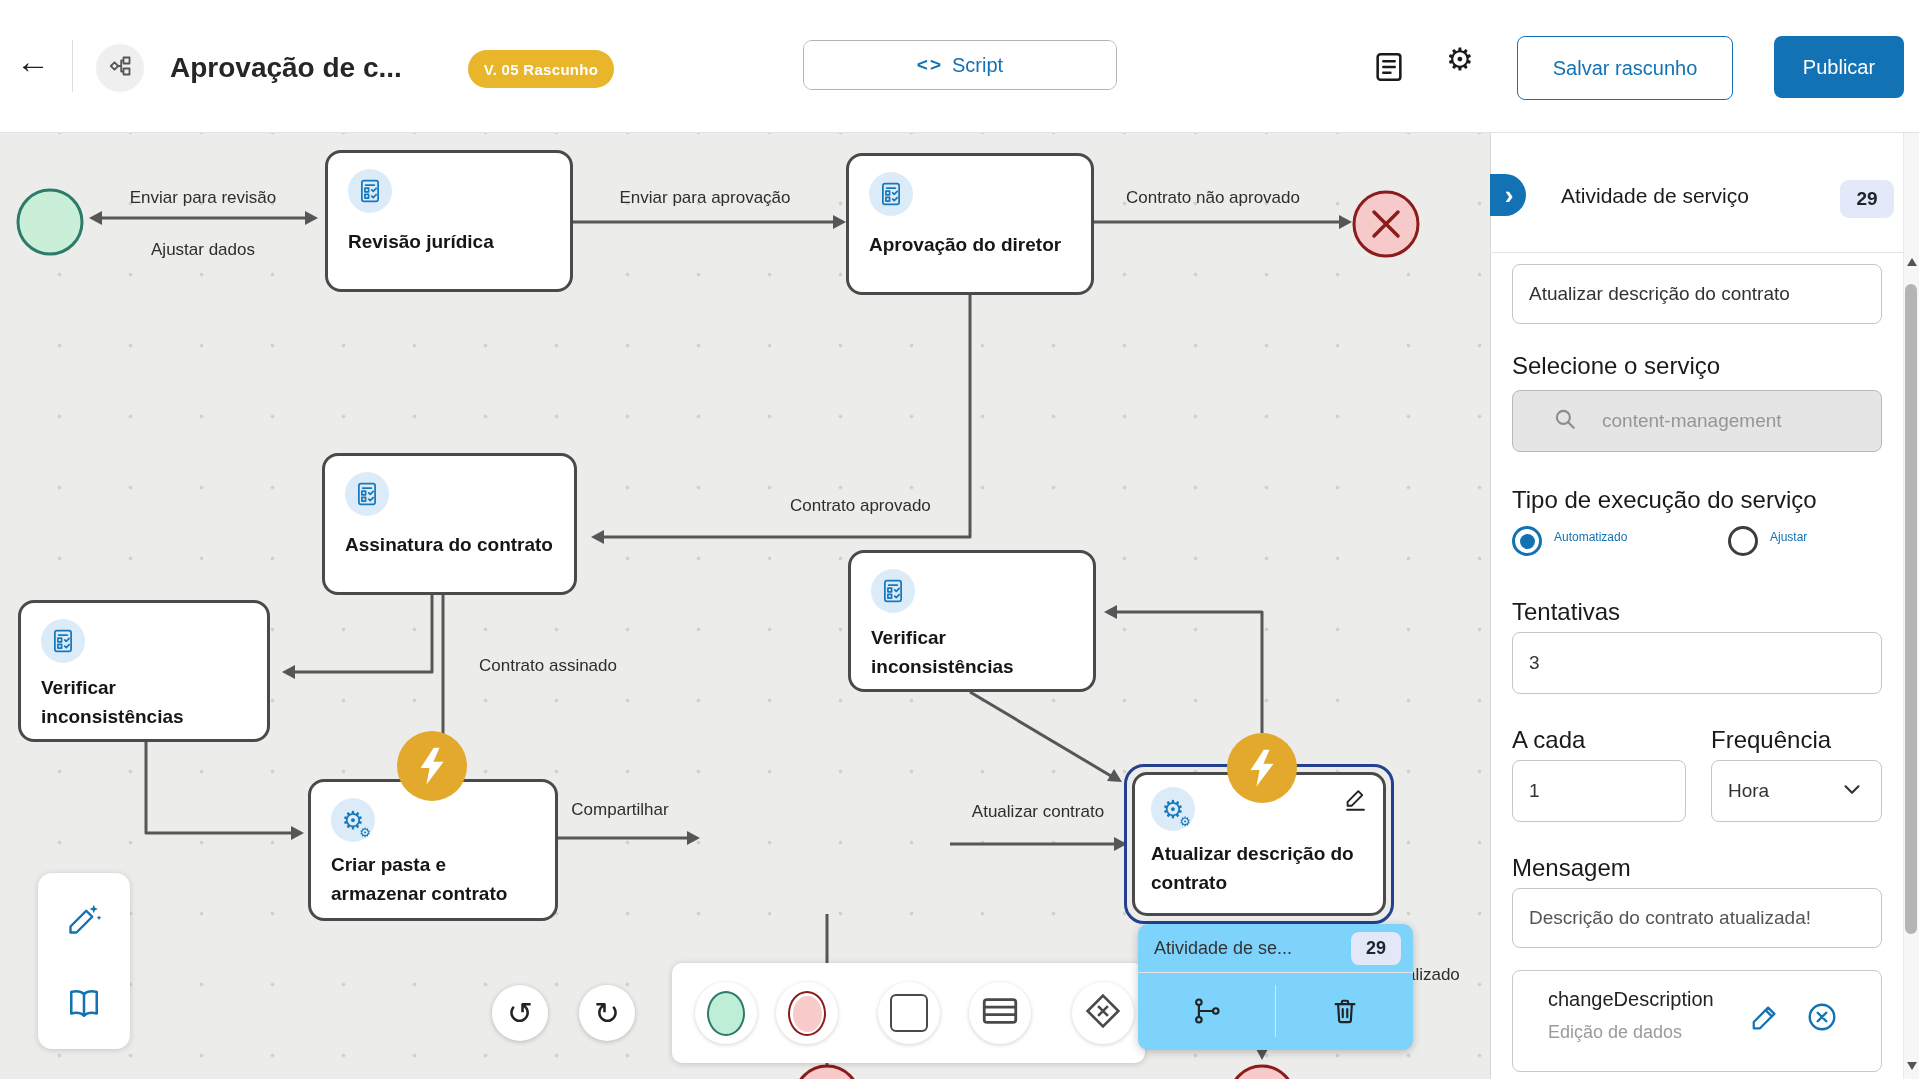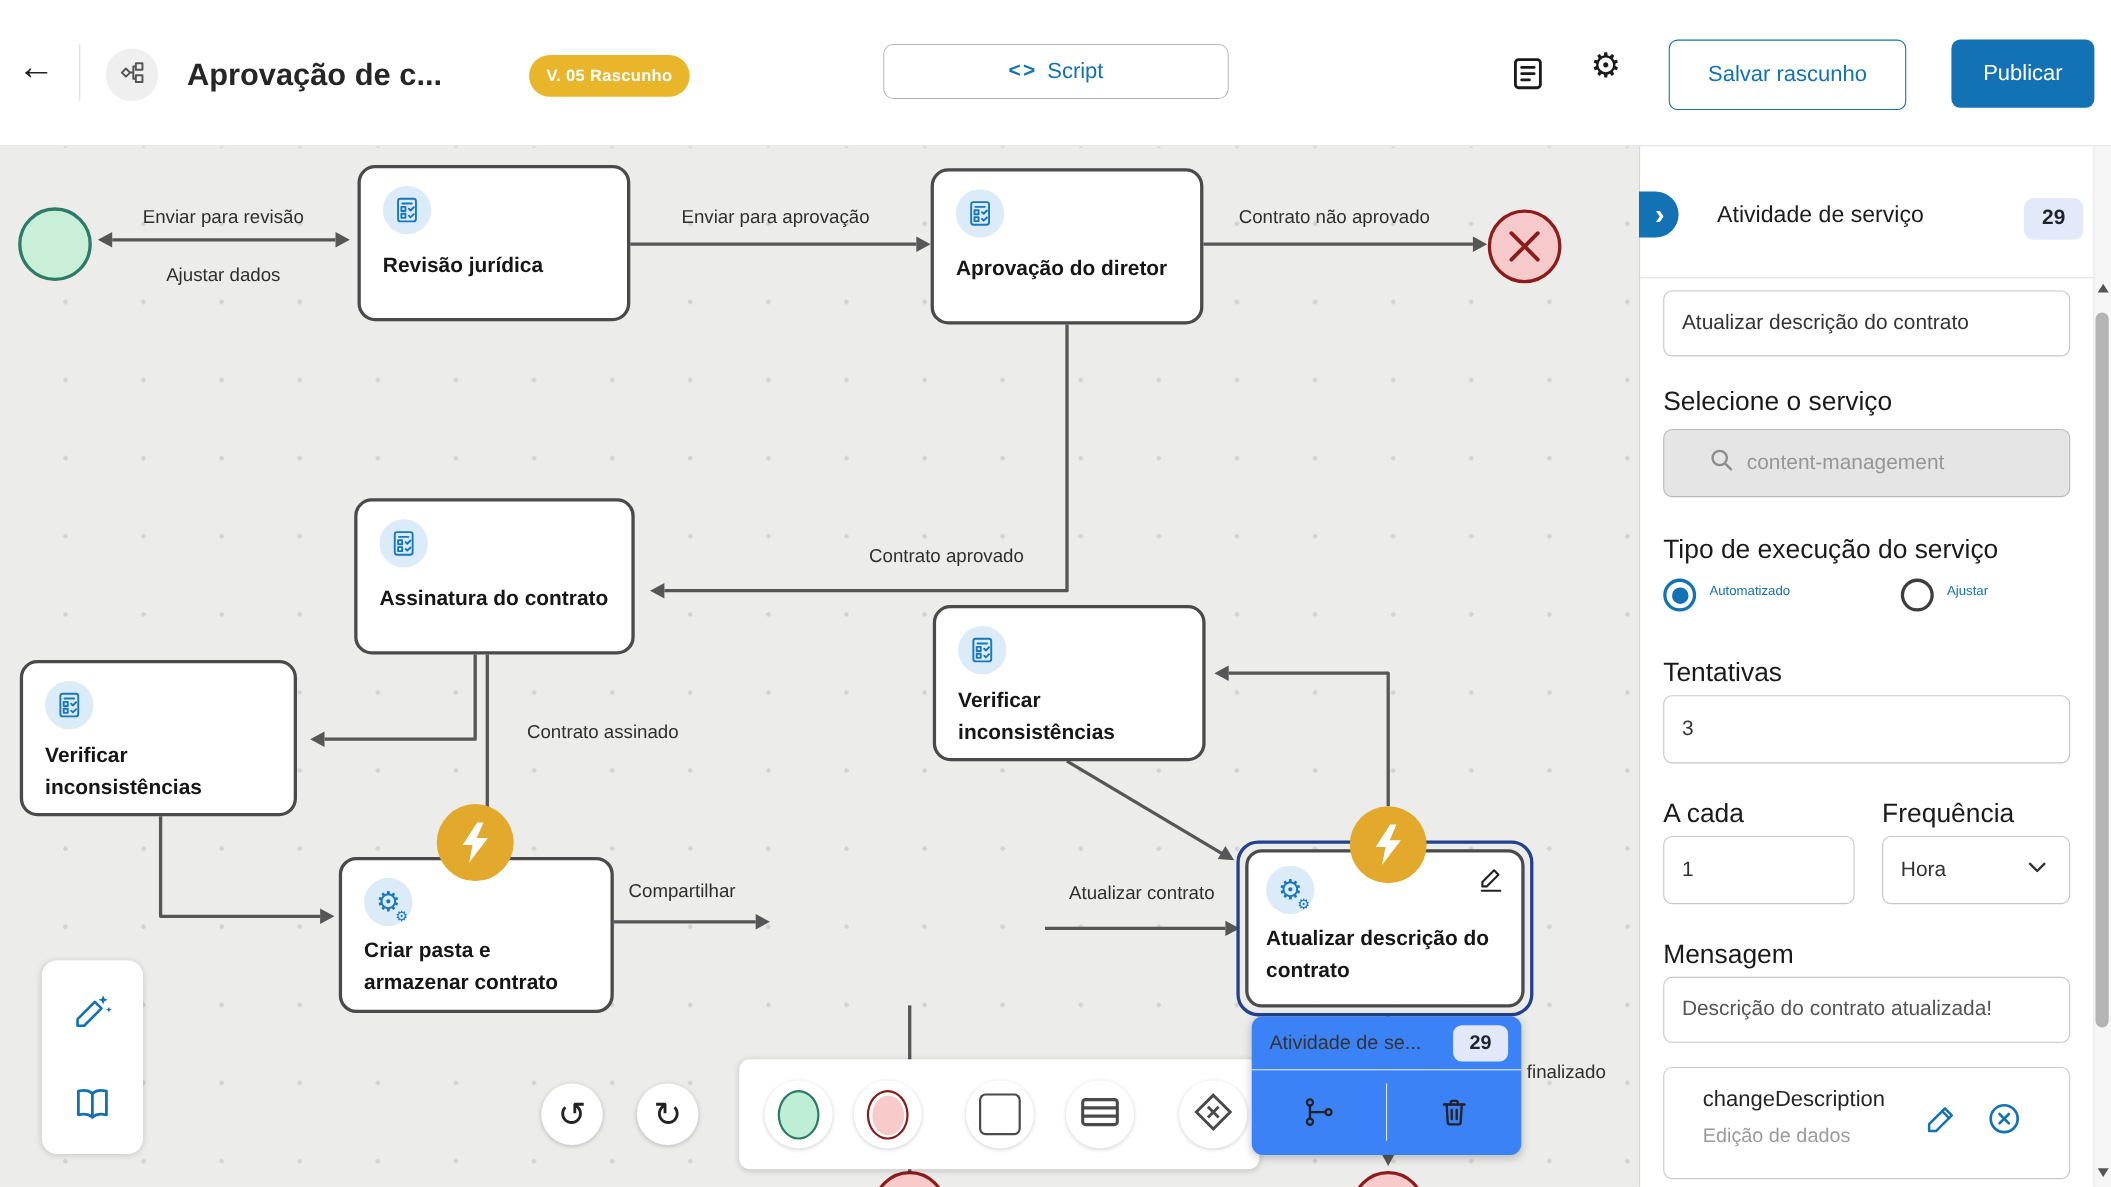--- a/index.html
+++ b/index.html
@@ -6,21 +6,21 @@
   .stage{position:relative;width:1919px;height:1079px;overflow:hidden;
          font-family:"Liberation Sans",sans-serif;color:#222;}
   .abs{position:absolute;}
   
   .header-bg{left:0;top:0;width:1919px;height:132px;background:#fff;border-bottom:1px solid #e3e3e3;z-index:10;}
   .hitem{z-index:11;}
   .back-btn{left:16px;top:44px;font-size:34px;color:#222;cursor:pointer;line-height:1;}
   .hdivider{left:72px;top:40px;width:1px;height:52px;background:#ddd;}
   .avatar{left:96px;top:44px;width:48px;height:48px;border-radius:50%;background:#efefef;display:flex;align-items:center;justify-content:center;color:#555;}
   .page-title{left:170px;top:52px;font-size:28px;font-weight:bold;color:#262626;}
-  .vbadge{left:481px;top:50px;width:146px;height:38px;border-radius:19px;background:#e9b52a;color:#fff;
+  .vbadge{left:468px;top:50px;width:146px;height:38px;border-radius:19px;background:#e9b52a;color:#fff;
           font-size:15px;font-weight:bold;display:flex;align-items:center;justify-content:center;letter-spacing:.3px;}
   .tabgroup{left:803px;top:40px;width:312px;height:48px;border:1px solid #b3b3b3;border-radius:9px;background:#fff;display:flex;overflow:hidden;}
   .tab{display:flex;align-items:center;justify-content:center;gap:9px;font-size:20px;cursor:pointer;}
   .tab-active{width:174px;background:#1272b4;color:#fff;border-radius:8px;}
   .tab-inactive{flex:1;color:#1272b4;background:#fff;}
   .script-glyph{font-weight:bold;letter-spacing:2px;font-size:19px;}
   .icon-btn{cursor:pointer;}
   .doc-btn{left:1372px;top:50px;}
   .gear-btn{left:1446px;top:44px;font-size:31px;color:#1a1a1a;line-height:1;}
   .btn{display:flex;align-items:center;justify-content:center;font-size:20px;border-radius:8px;cursor:pointer;}
@@ -45,21 +45,21 @@
   
   .round-btn{z-index:4;width:56px;height:56px;border-radius:50%;background:#fff;box-shadow:0 1px 5px rgba(0,0,0,.22);
              display:flex;align-items:center;justify-content:center;font-size:31px;color:#222;cursor:pointer;line-height:1;}
   .toolbar{left:672px;top:963px;width:473px;height:100px;background:#fff;border-radius:10px;box-shadow:0 1px 6px rgba(0,0,0,.18);z-index:4;}
   .titem{z-index:4;width:62px;height:62px;border-radius:50%;background:#fff;box-shadow:0 1px 4px rgba(0,0,0,.18);
          display:flex;align-items:center;justify-content:center;cursor:pointer;}
   .oval-green{width:38px;height:45px;border-radius:50%;background:#bfeed6;border:2.5px solid #2c7a68;box-sizing:border-box;}
   .oval-red{width:38px;height:45px;border-radius:50%;border:2px solid #8c1b1b;box-sizing:border-box;background:#f8caca;background-clip:content-box;padding:2.5px;}
   .sq{width:38px;height:38px;border:2.5px solid #4a4a4a;border-radius:6px;box-sizing:border-box;background:#fff;}
   
-  .popup{left:1138px;top:924px;width:245px;height:126px;background:#3b82f6;border-radius:10px;box-shadow:0 2px 8px rgba(0,0,0,.22);z-index:5;}
+  .popup{left:1138px;top:924px;width:275px;height:126px;background:#7dd3fc;border-radius:10px;box-shadow:0 2px 8px rgba(0,0,0,.22);z-index:5;}
   .popup-row1{display:flex;align-items:center;height:48px;padding:0 12px 0 16px;}
   .popup-title{font-size:18px;color:#333;flex:1;white-space:nowrap;}
   .popup-badge{width:50px;height:33px;background:#e3e8f9;border-radius:8px;font-size:18px;font-weight:bold;color:#20242c;
                display:flex;align-items:center;justify-content:center;}
   .popup-div{height:1px;background:#e4e4e4;}
   .popup-row2{display:flex;height:76px;align-items:center;}
   .pcell{flex:1;display:flex;align-items:center;justify-content:center;height:100%;cursor:pointer;}
   .pvdiv{width:1px;height:52px;background:#e4e4e4;}
   
   .minipanel{left:38px;top:873px;width:92px;height:176px;background:#fff;border-radius:14px;box-shadow:0 1px 6px rgba(0,0,0,.16);z-index:4;}
@@ -69,21 +69,21 @@
   .pit{z-index:7;}
   .collapse-tab{left:1490px;top:174px;width:36px;height:42px;background:#1272b4;border-radius:0 21px 21px 0;
                 display:flex;align-items:center;justify-content:center;color:#fff;font-size:26px;font-weight:bold;cursor:pointer;padding-left:2px;box-sizing:border-box;}
   .panel-title{left:1561px;top:184px;font-size:21px;color:#1c1c1c;}
   .panel-badge{left:1840px;top:180px;width:54px;height:38px;background:#e4e9fa;border-radius:9px;font-size:19px;font-weight:bold;color:#20242c;
                display:flex;align-items:center;justify-content:center;}
   .panel-div{left:1490px;top:252px;width:413px;height:1px;background:#e2e2e2;}
   .plabel{font-size:24px;color:#1a1a1a;}
   .pinput{border:1.5px solid #c6c6c6;border-radius:8px;background:#fff;box-sizing:border-box;display:flex;align-items:center;
           padding:0 16px;font-size:19px;color:#333;cursor:text;}
-  .search-box{background:#e5e5e5;border:1.5px solid #b9b9b9;color:#969696;gap:10px;cursor:default;padding-left:39px;}
+  .search-box{background:#e5e5e5;border:1.5px solid #b9b9b9;color:#969696;gap:24px;cursor:default;padding-left:39px;}
   .radio{width:30px;height:30px;border-radius:50%;box-sizing:border-box;cursor:pointer;display:flex;align-items:center;justify-content:center;}
   .radio-on{border:3px solid #1272b4;}
   .radio-on::after{content:"";width:15px;height:15px;border-radius:50%;background:#1272b4;}
   .radio-off{border:3px solid #3d3d3d;}
   .rlabel{font-size:12px;color:#1272b4;cursor:pointer;text-align:right;}
   .pselect{justify-content:space-between;cursor:pointer;}
   .action-card{left:1512px;top:970px;width:370px;height:102px;border:1.5px solid #c9c9c9;border-radius:8px;box-sizing:border-box;background:#fff;}
   .ac-title{left:1548px;top:988px;font-size:20px;color:#232323;}
   .ac-sub{left:1548px;top:1022px;font-size:18px;color:#9b9b9b;}
   

